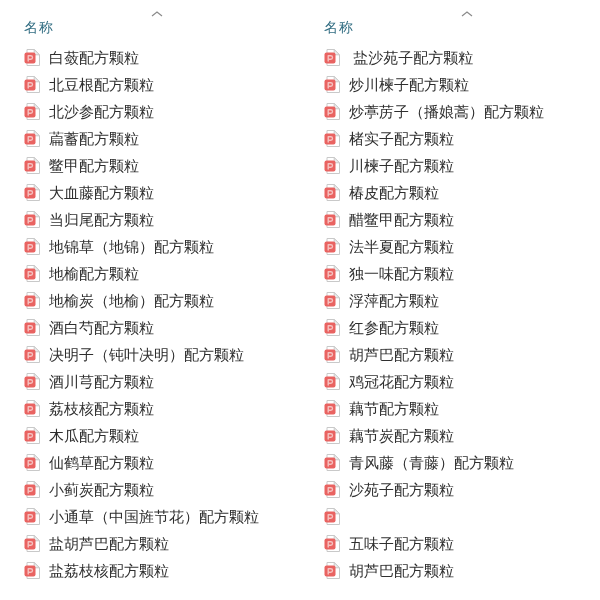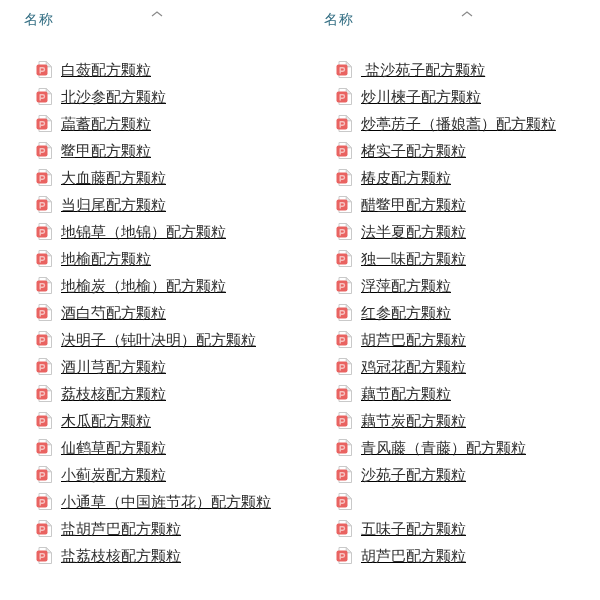--- a/index.html
+++ b/index.html
@@ -10,25 +10,25 @@
   }
   .col{position:absolute;top:0;width:276px;height:600px;}
   .col-left{left:24px;}
   .col-right{left:324px;}
   .sort-chevron{
     position:absolute;top:4px;width:14px;height:8px;cursor:pointer;
   }
   .col-left .sort-chevron{left:126px;}
   .col-right .sort-chevron{left:136px;}
   .col-header{
-    position:absolute;top:11px;left:0;font-size:14px;color:#336e83;
+    position:absolute;top:19px;left:0;font-size:14px;color:#336e83;
     letter-spacing:1px;cursor:pointer;
   }
   .rows{
-    position:absolute;top:44px;left:0;right:14px;margin:12px;padding:0;list-style:none;text-decoration:underline;
+    position:absolute;top:44px;left:0;right:14px;margin:0;padding:0;list-style:none;
   }
   .file-row{
     height:27px;display:flex;align-items:center;cursor:pointer;
   }
   .file-icon{
     width:16px;height:19px;flex:0 0 16px;margin-right:9px;position:relative;top:0;
   }
   .file-icon svg{display:block;}
   .label{
     font-size:15px;color:#2f2f2f;white-space:pre;line-height:27px;
@@ -52,20 +52,31 @@
       <svg width="16" height="19" viewBox="0 0 16 19" xmlns="http://www.w3.org/2000/svg">
         <path d="M3 1.5 h7.2 l5.3 5.3 v10.7 h-12.5 z" fill="#ffffff" stroke="#c9c9c9" stroke-width="1"></path>
         <path d="M10.2 1.5 v5.3 h5.3 z" fill="#ededed" stroke="#c9c9c9" stroke-width="1"></path>
         <rect x="0.5" y="4.5" width="11" height="11" rx="2" fill="#e96361"></rect>
         <path d="M4.2 13 v-5.2 h2.6 a1.7 1.7 0 0 1 0 3.4 h-2.6" fill="none" stroke="#f6c2c0" stroke-width="1.4" stroke-linecap="round" stroke-linejoin="round"></path>
       </svg>
     </span>
     <span class="label">白蔹配方颗粒</span>
   </li>
 
+  <li class="file-row">
+    <span class="file-icon">
+      <svg width="16" height="19" viewBox="0 0 16 19" xmlns="http://www.w3.org/2000/svg">
+        <path d="M3 1.5 h7.2 l5.3 5.3 v10.7 h-12.5 z" fill="#ffffff" stroke="#c9c9c9" stroke-width="1"></path>
+        <path d="M10.2 1.5 v5.3 h5.3 z" fill="#ededed" stroke="#c9c9c9" stroke-width="1"></path>
+        <rect x="0.5" y="4.5" width="11" height="11" rx="2" fill="#e96361"></rect>
+        <path d="M4.2 13 v-5.2 h2.6 a1.7 1.7 0 0 1 0 3.4 h-2.6" fill="none" stroke="#f6c2c0" stroke-width="1.4" stroke-linecap="round" stroke-linejoin="round"></path>
+      </svg>
+    </span>
+    <span class="label">北豆根配方颗粒</span>
+  </li>
 
   <li class="file-row">
     <span class="file-icon">
       <svg width="16" height="19" viewBox="0 0 16 19" xmlns="http://www.w3.org/2000/svg">
         <path d="M3 1.5 h7.2 l5.3 5.3 v10.7 h-12.5 z" fill="#ffffff" stroke="#c9c9c9" stroke-width="1"></path>
         <path d="M10.2 1.5 v5.3 h5.3 z" fill="#ededed" stroke="#c9c9c9" stroke-width="1"></path>
         <rect x="0.5" y="4.5" width="11" height="11" rx="2" fill="#e96361"></rect>
         <path d="M4.2 13 v-5.2 h2.6 a1.7 1.7 0 0 1 0 3.4 h-2.6" fill="none" stroke="#f6c2c0" stroke-width="1.4" stroke-linecap="round" stroke-linejoin="round"></path>
       </svg>
     </span>
@@ -327,20 +338,31 @@
       <svg width="16" height="19" viewBox="0 0 16 19" xmlns="http://www.w3.org/2000/svg">
         <path d="M3 1.5 h7.2 l5.3 5.3 v10.7 h-12.5 z" fill="#ffffff" stroke="#c9c9c9" stroke-width="1"></path>
         <path d="M10.2 1.5 v5.3 h5.3 z" fill="#ededed" stroke="#c9c9c9" stroke-width="1"></path>
         <rect x="0.5" y="4.5" width="11" height="11" rx="2" fill="#e96361"></rect>
         <path d="M4.2 13 v-5.2 h2.6 a1.7 1.7 0 0 1 0 3.4 h-2.6" fill="none" stroke="#f6c2c0" stroke-width="1.4" stroke-linecap="round" stroke-linejoin="round"></path>
       </svg>
     </span>
     <span class="label">楮实子配方颗粒</span>
   </li>
 
+  <li class="file-row">
+    <span class="file-icon">
+      <svg width="16" height="19" viewBox="0 0 16 19" xmlns="http://www.w3.org/2000/svg">
+        <path d="M3 1.5 h7.2 l5.3 5.3 v10.7 h-12.5 z" fill="#ffffff" stroke="#c9c9c9" stroke-width="1"></path>
+        <path d="M10.2 1.5 v5.3 h5.3 z" fill="#ededed" stroke="#c9c9c9" stroke-width="1"></path>
+        <rect x="0.5" y="4.5" width="11" height="11" rx="2" fill="#e96361"></rect>
+        <path d="M4.2 13 v-5.2 h2.6 a1.7 1.7 0 0 1 0 3.4 h-2.6" fill="none" stroke="#f6c2c0" stroke-width="1.4" stroke-linecap="round" stroke-linejoin="round"></path>
+      </svg>
+    </span>
+    <span class="label">川楝子配方颗粒</span>
+  </li>
 
   <li class="file-row">
     <span class="file-icon">
       <svg width="16" height="19" viewBox="0 0 16 19" xmlns="http://www.w3.org/2000/svg">
         <path d="M3 1.5 h7.2 l5.3 5.3 v10.7 h-12.5 z" fill="#ffffff" stroke="#c9c9c9" stroke-width="1"></path>
         <path d="M10.2 1.5 v5.3 h5.3 z" fill="#ededed" stroke="#c9c9c9" stroke-width="1"></path>
         <rect x="0.5" y="4.5" width="11" height="11" rx="2" fill="#e96361"></rect>
         <path d="M4.2 13 v-5.2 h2.6 a1.7 1.7 0 0 1 0 3.4 h-2.6" fill="none" stroke="#f6c2c0" stroke-width="1.4" stroke-linecap="round" stroke-linejoin="round"></path>
       </svg>
     </span>

